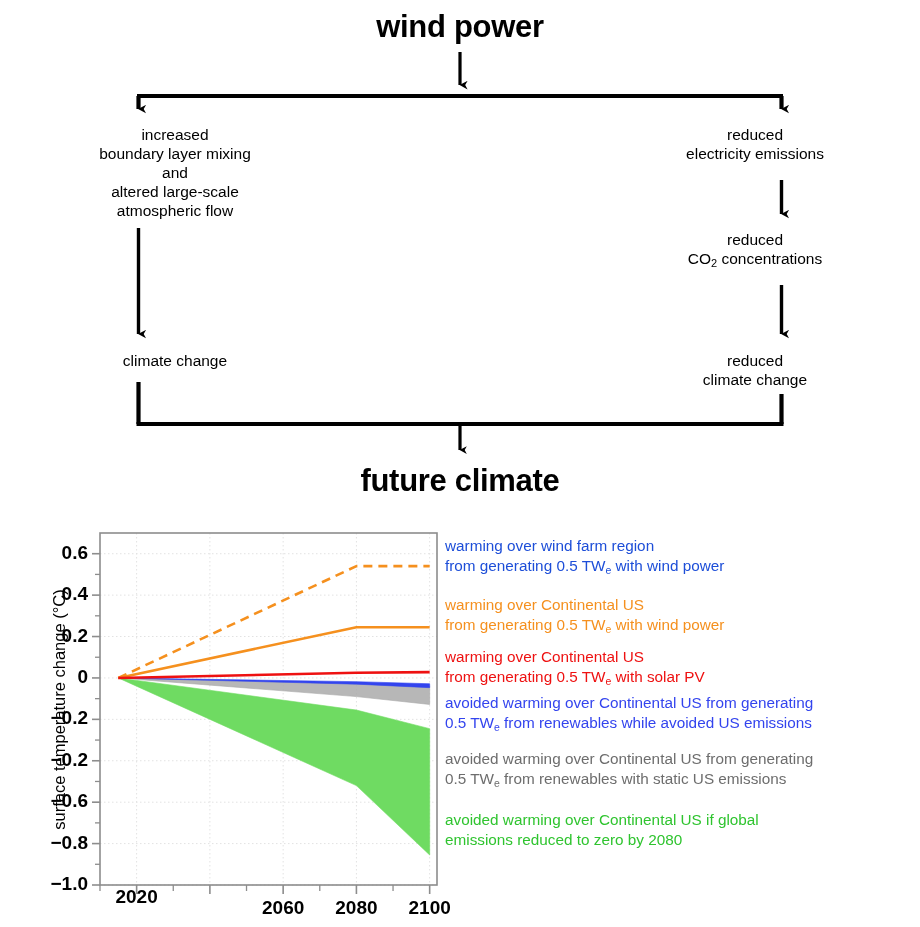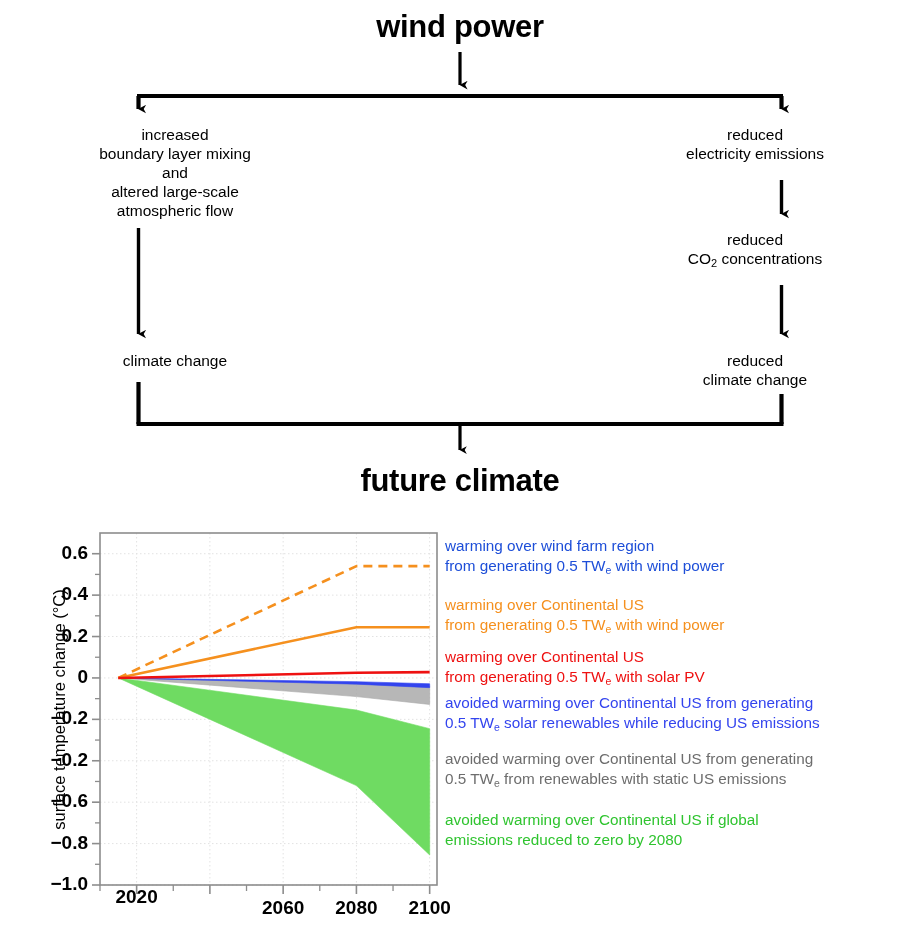--- a/index.html
+++ b/index.html
@@ -246,21 +246,21 @@
       <div class="legend-entry" style="position: absolute; top: 75px; left: 0px; color: rgb(245, 144, 30);">
         <div>warming over Continental US</div>
         <div><span>from generating 0.5 TW</span><span class="lg-sub">e</span><span> with wind power</span></div>
       </div>
       <div class="legend-entry" style="position: absolute; top: 127px; left: 0px; color: rgb(238, 17, 17);">
         <div>warming over Continental US</div>
         <div><span>from generating 0.5 TW</span><span class="lg-sub">e</span><span> with solar PV</span></div>
       </div>
       <div class="legend-entry" style="position: absolute; top: 173px; left: 0px; color: rgb(51, 68, 238);">
         <div>avoided warming over Continental US from generating</div>
-        <div><span>0.5 TW</span><span class="lg-sub">e</span><span> solar renewables while reducing US emissions</span></div>
+        <div><span>0.5 TW</span><span class="lg-sub">e</span><span> from renewables while avoided US emissions</span></div>
       </div>
       <div class="legend-entry" style="position: absolute; top: 229px; left: 0px; color: rgb(109, 109, 109);">
         <div>avoided warming over Continental US from generating</div>
         <div><span>0.5 TW</span><span class="lg-sub">e</span><span> from renewables with static US emissions</span></div>
       </div>
       <div class="legend-entry" style="position: absolute; top: 290px; left: 0px; color: rgb(47, 196, 47);">
         <div>avoided warming over Continental US if global</div>
         <div><span>emissions reduced to zero by 2080</span><span class="lg-sub"></span><span></span></div>
       </div>
     </div>

